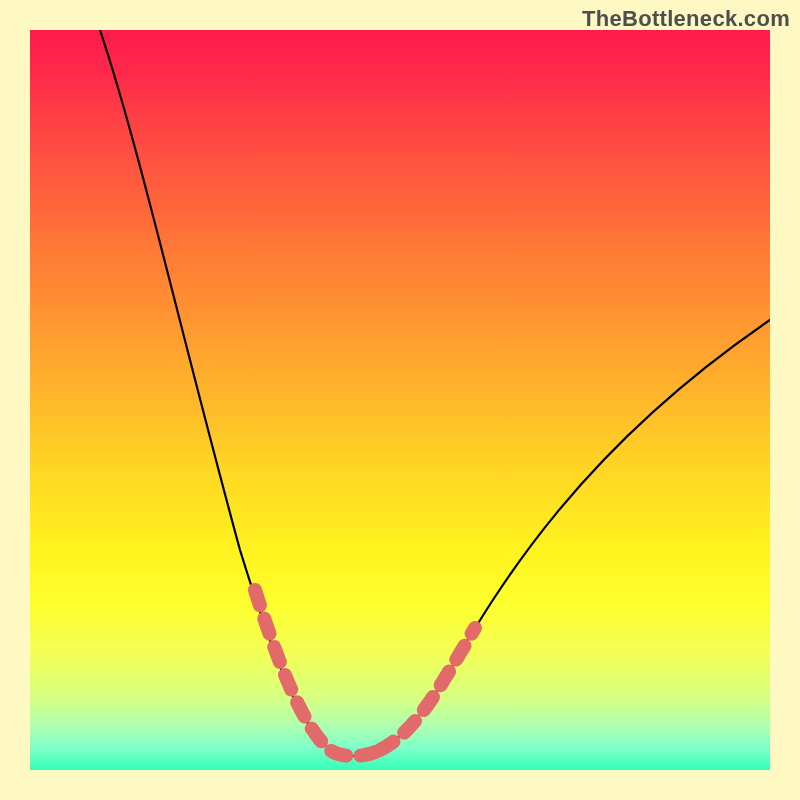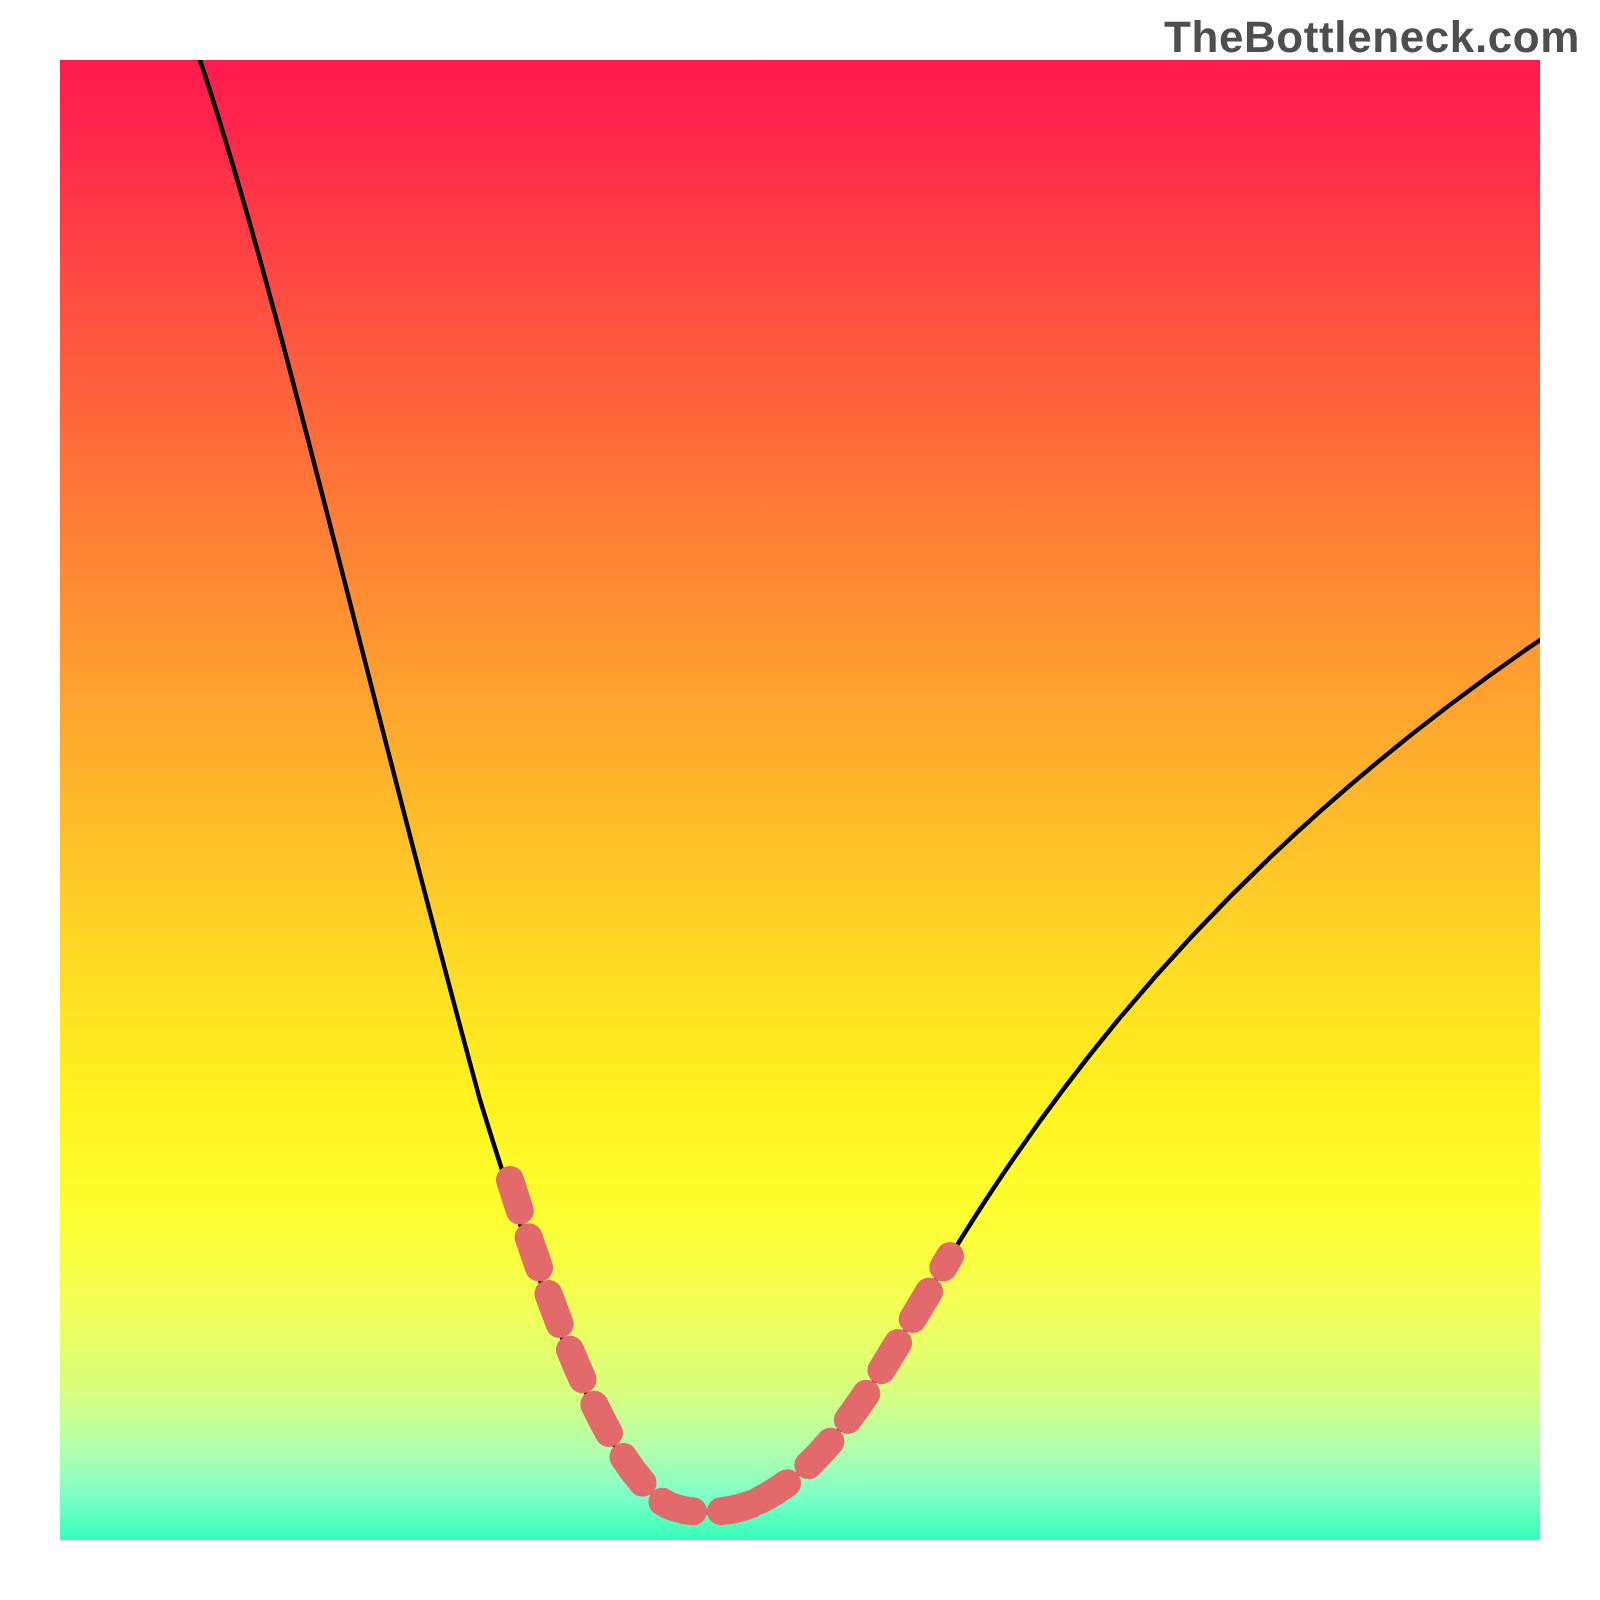--- a/index.html
+++ b/index.html
@@ -1,21 +1,21 @@
 <!DOCTYPE html>
 <html><head>
 <meta charset="utf-8">
 <style>
   * { margin: 0; padding: 0; box-sizing: border-box; }
   html, body { width: 800px; height: 800px; overflow: hidden; background: #000; }
   .frame {
     position: relative;
     width: 800px;
     height: 800px;
-    background: #ffffff;
+    background: #fef9c3;
   }
   .watermark {
     position: absolute;
     top: 6px;
     right: 10px;
     font-family: Arial, Helvetica, sans-serif;
     font-size: 22px;
     font-weight: 600;
     color: #4e4e4e;
     letter-spacing: 0.3px;

